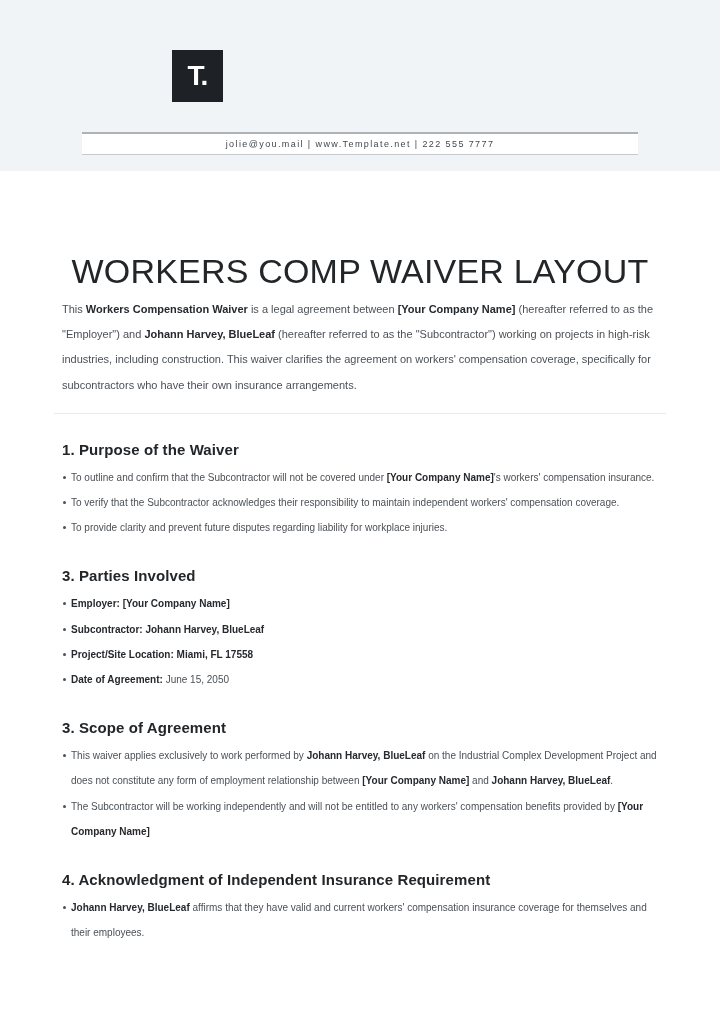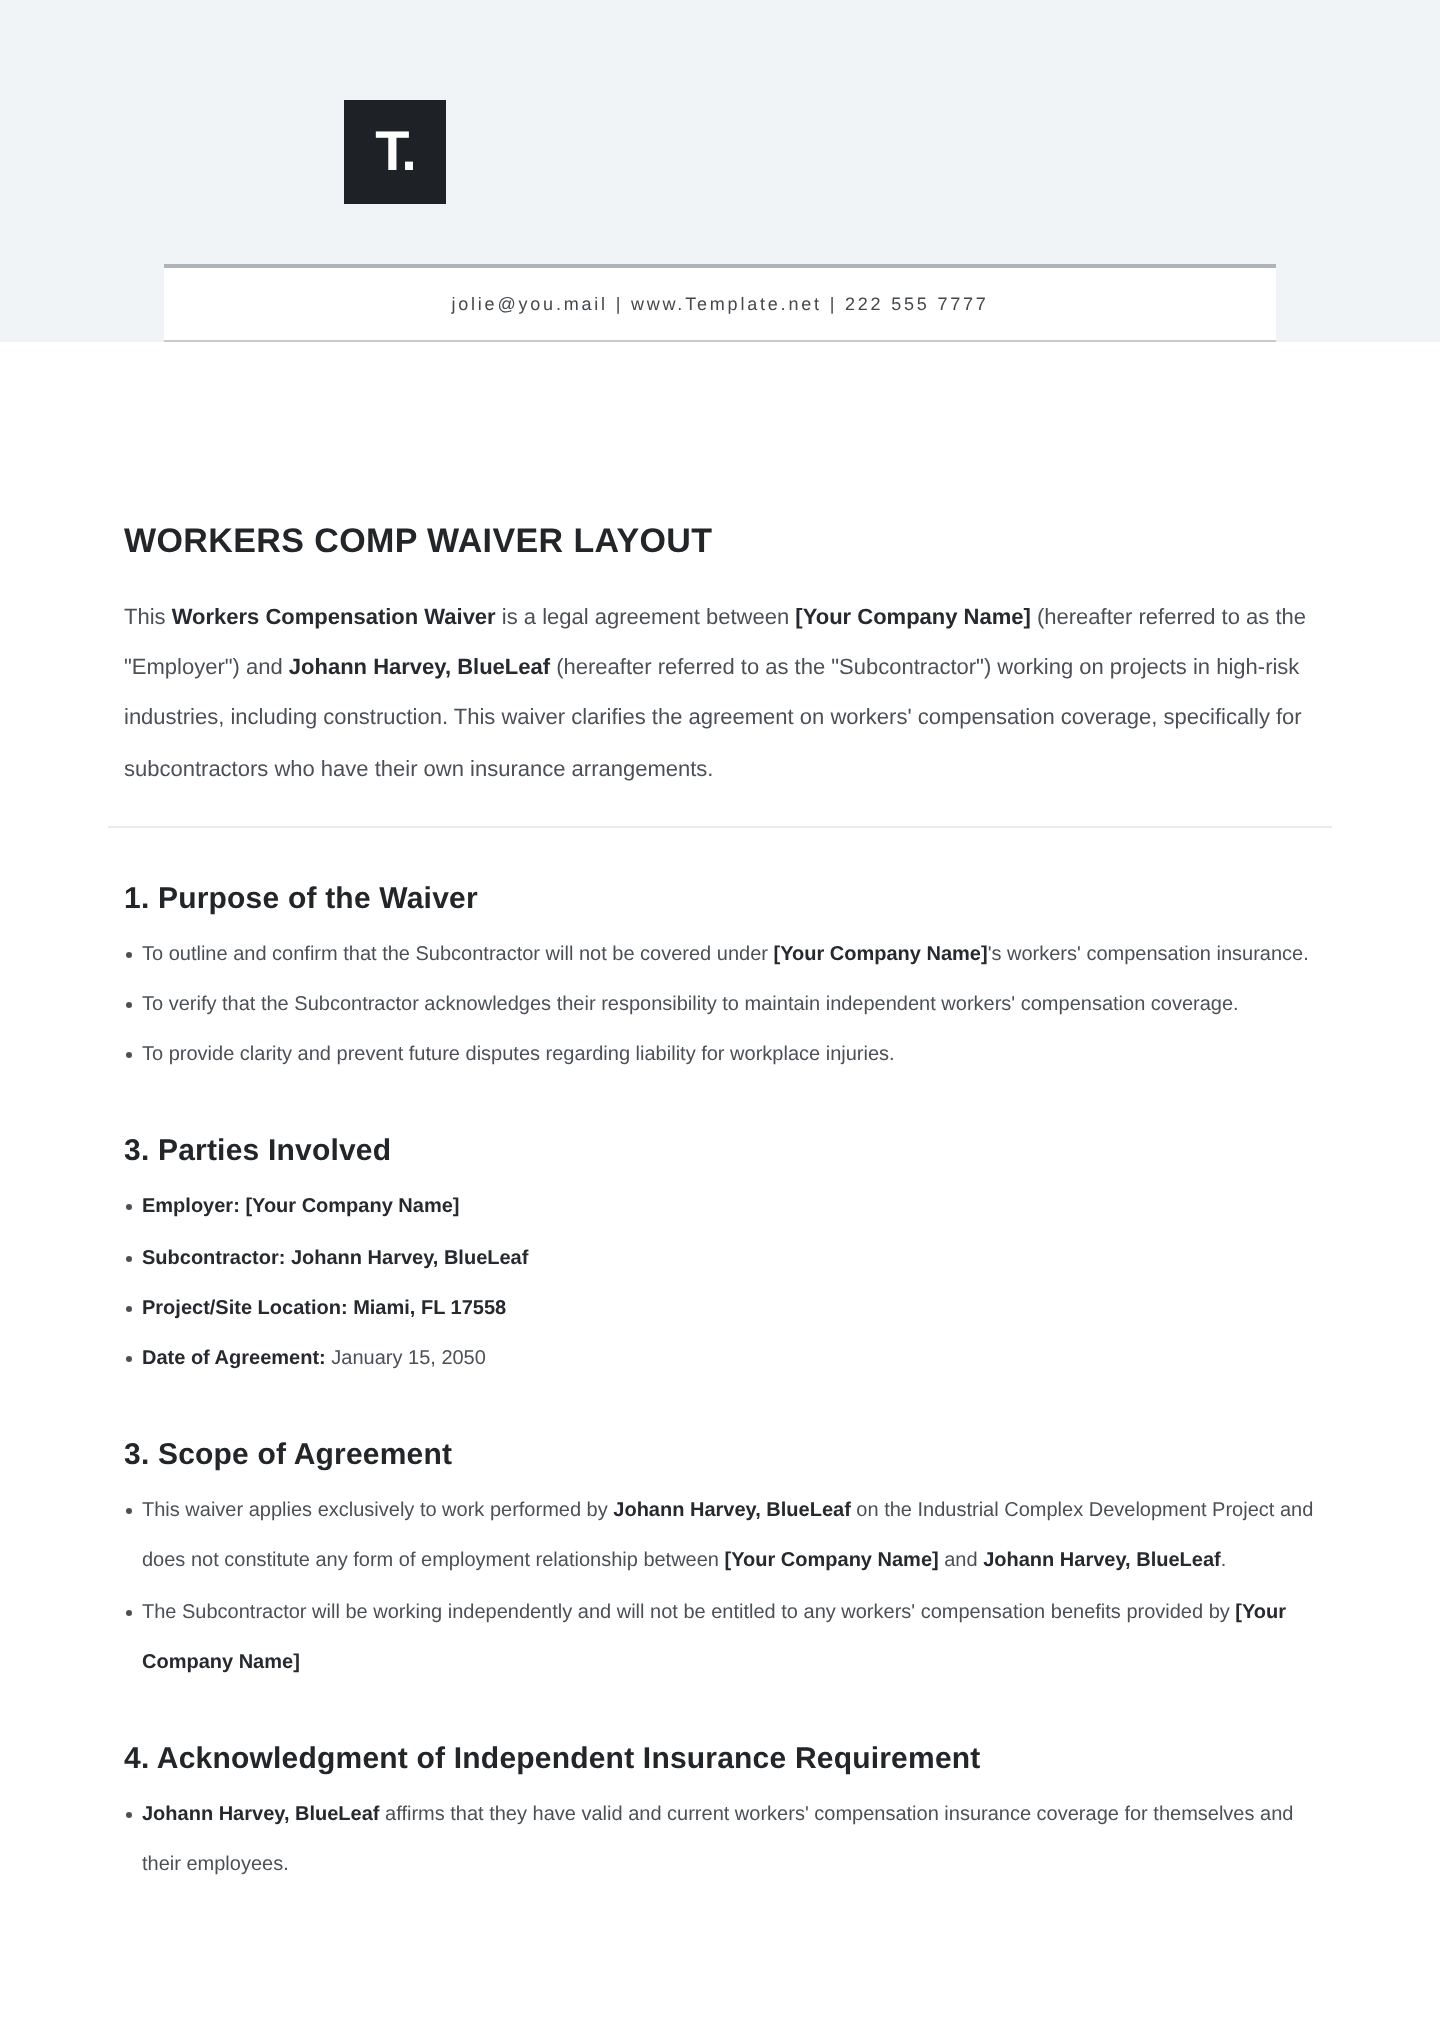--- a/index.html
+++ b/index.html
@@ -47,44 +47,44 @@
     justify-content:center;
     font-weight:700;
     font-size:28px;
     letter-spacing:-1px;
   }
   .contact-bar{
     position:absolute;
     left:82px;
     top:132px;
     width:556px;
-    height:39px;
+    height:23px;
     background:#ffffff;
     border-top:2px solid var(--bar-border-top);
     border-bottom:1px solid var(--bar-border-bottom);
     display:flex;
     align-items:center;
     justify-content:center;
   }
   .contact-bar span{
     font-size:9px;
     letter-spacing:1.4px;
     color:#43484d;
     white-space:nowrap;
   }
   
   .doc{
     padding:0 62px;
   }
   .doc h1{
     margin:84px 0 10px 0;
-    text-align:left;
-    font-size:17px;
+    text-align:center;
+    font-size:34px;
     line-height:32px;
-    font-weight:700;
+    font-weight:400;
     color:var(--heading);
     letter-spacing:0.2px;
   }
   .intro{
     margin:0;
     font-size:11px;
     line-height:25.2px;
     color:var(--text);
   }
   .divider{
@@ -155,21 +155,21 @@
             <li><span>To provide clarity and prevent future disputes regarding liability for workplace injuries.</span></li>
           </ul>
   </section>
 
   <section class="doc-section">
     <h2>3. Parties Involved</h2>
     <ul>
             <li><span class="b">Employer:</span><span> </span><span class="b">[Your Company Name]</span></li>
             <li><span class="b">Subcontractor:</span><span> </span><span class="b">Johann Harvey, BlueLeaf</span></li>
             <li><span class="b">Project/Site Location:</span><span> </span><span class="b">Miami, FL 17558</span></li>
-            <li><span class="b">Date of Agreement:</span><span> January 15, 2050</span></li>
+            <li><span class="b">Date of Agreement:</span><span> June 15, 2050</span></li>
           </ul>
   </section>
 
   <section class="doc-section">
     <h2>3. Scope of Agreement</h2>
     <ul>
             <li><span>This waiver applies exclusively to work performed by </span><span class="b">Johann Harvey, BlueLeaf</span><span> on the Industrial Complex Development Project and does not constitute any form of employment relationship between </span><span class="b">[Your Company Name]</span><span> and </span><span class="b">Johann Harvey, BlueLeaf</span><span>.</span></li>
             <li><span>The Subcontractor will be working independently and will not be entitled to any workers' compensation benefits provided by </span><span class="b">[Your Company Name]</span></li>
           </ul>
   </section>

